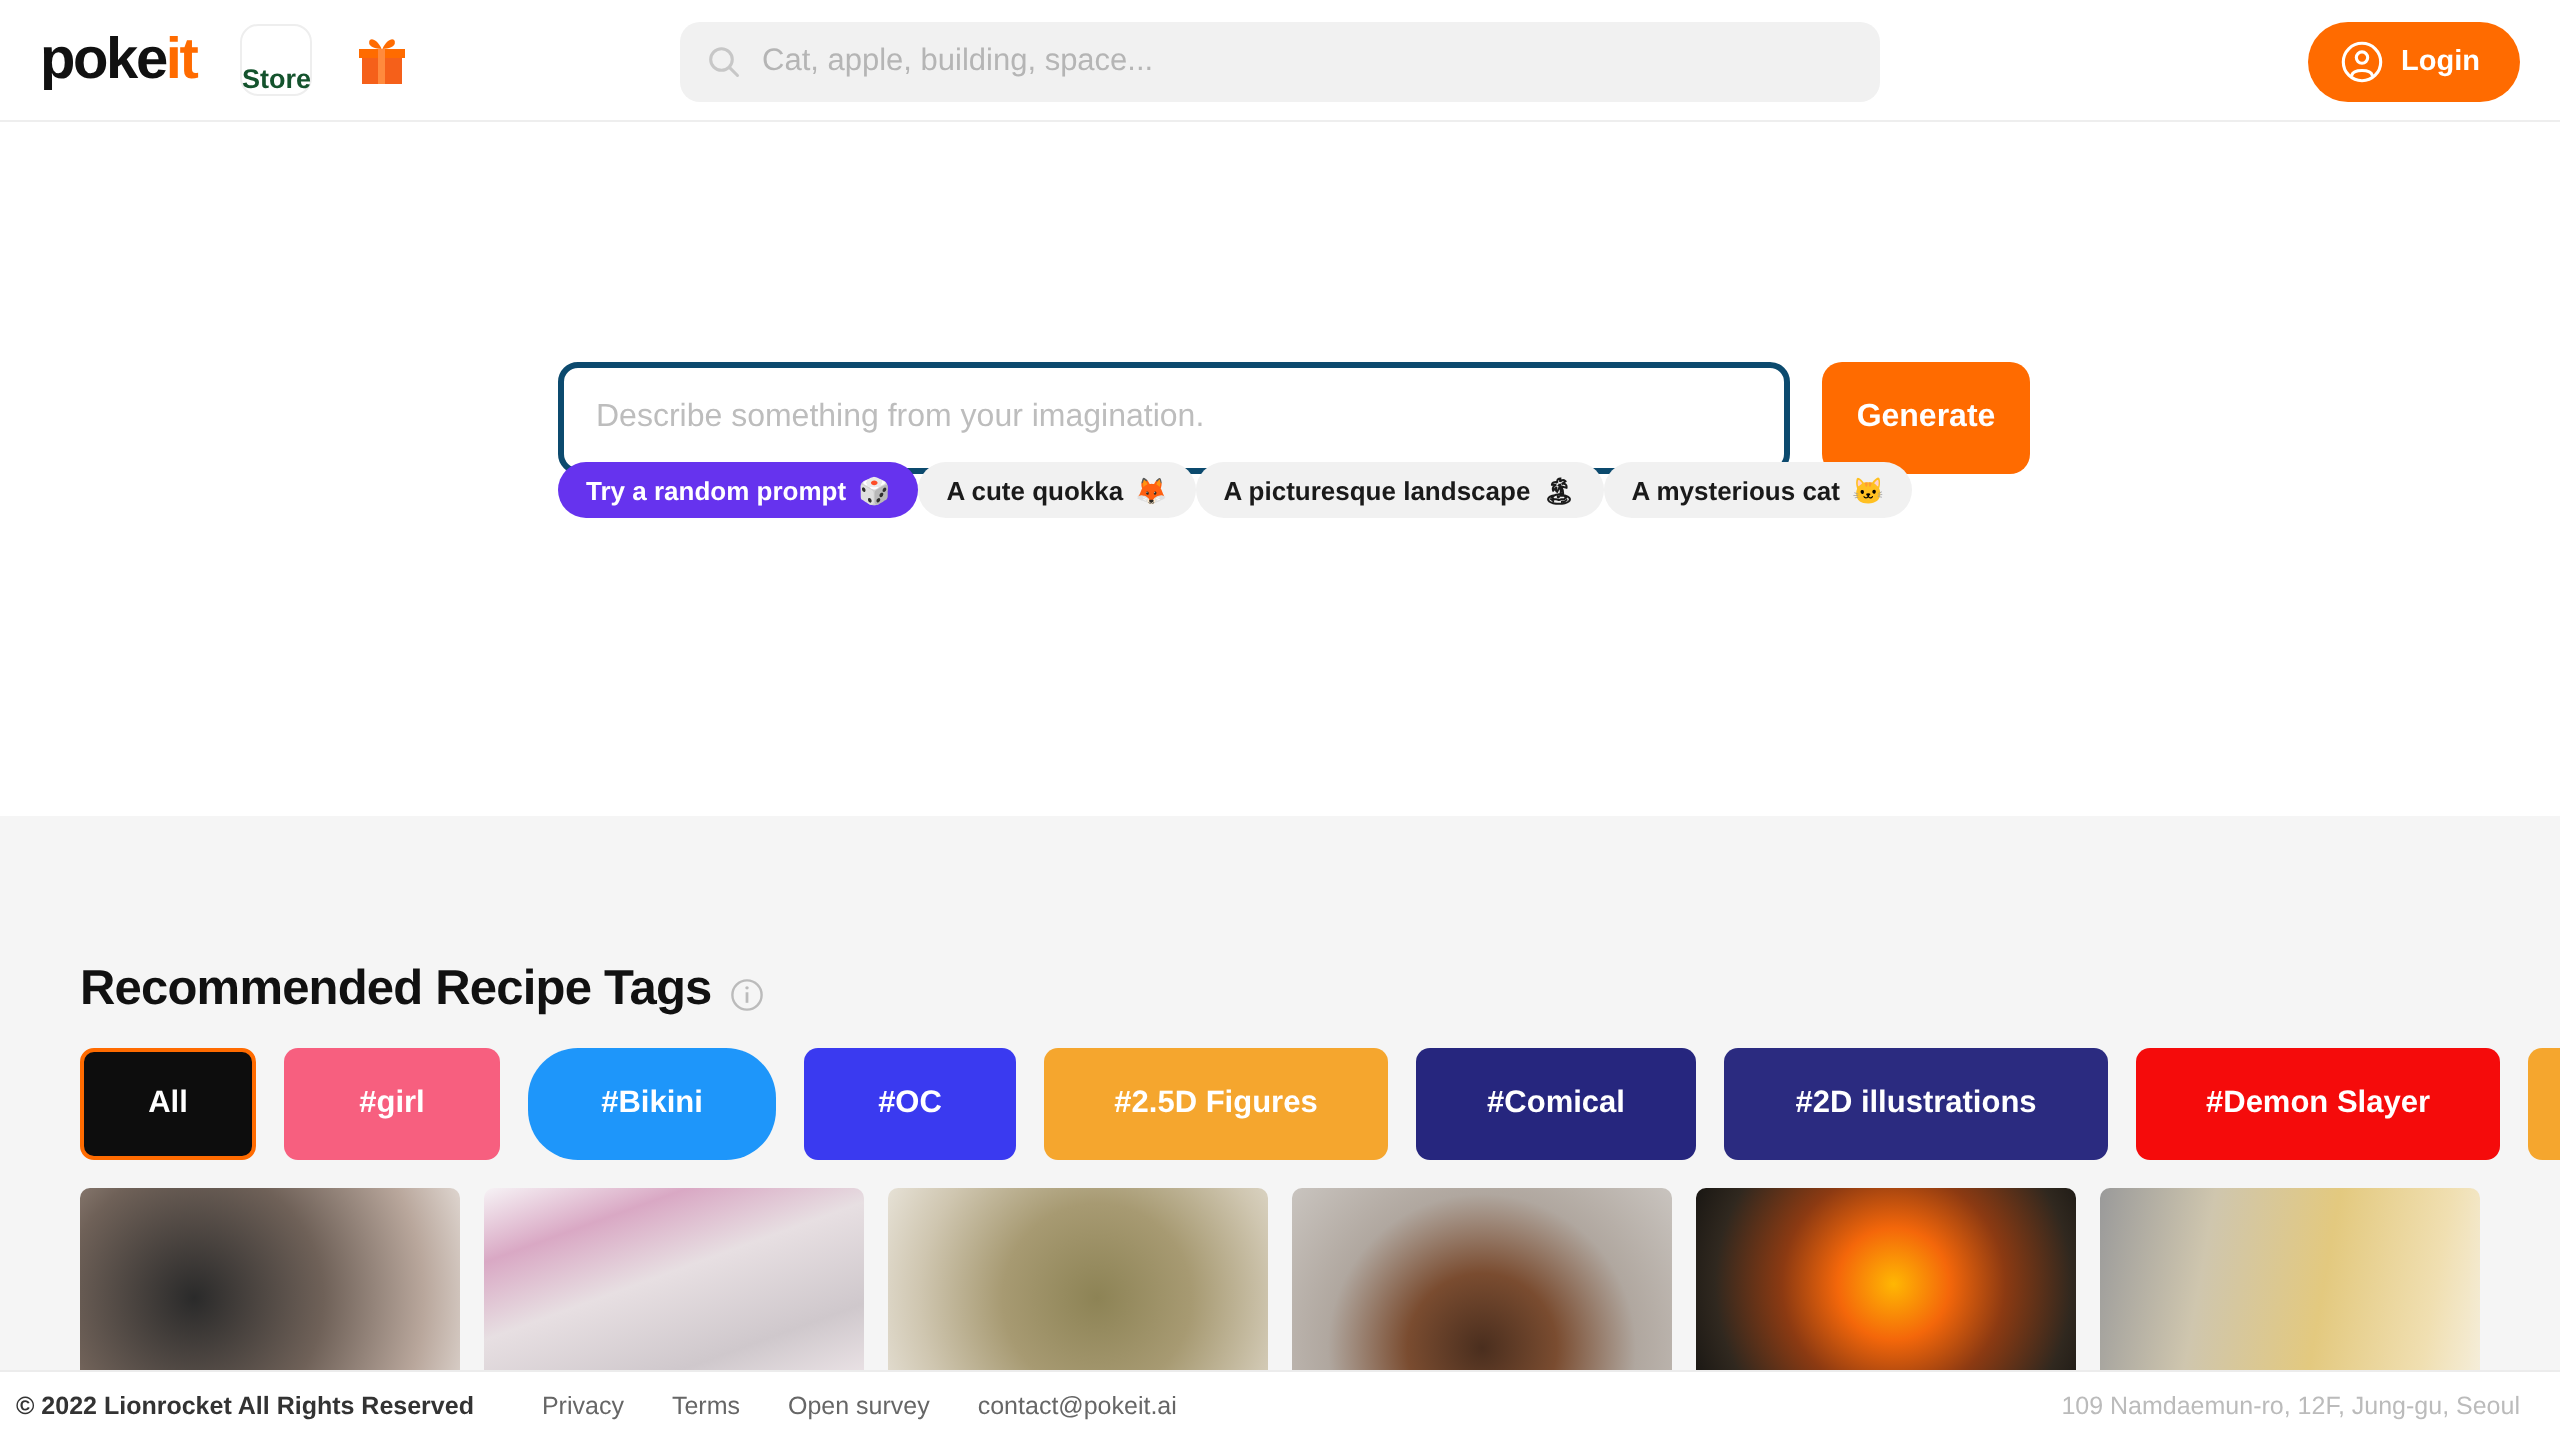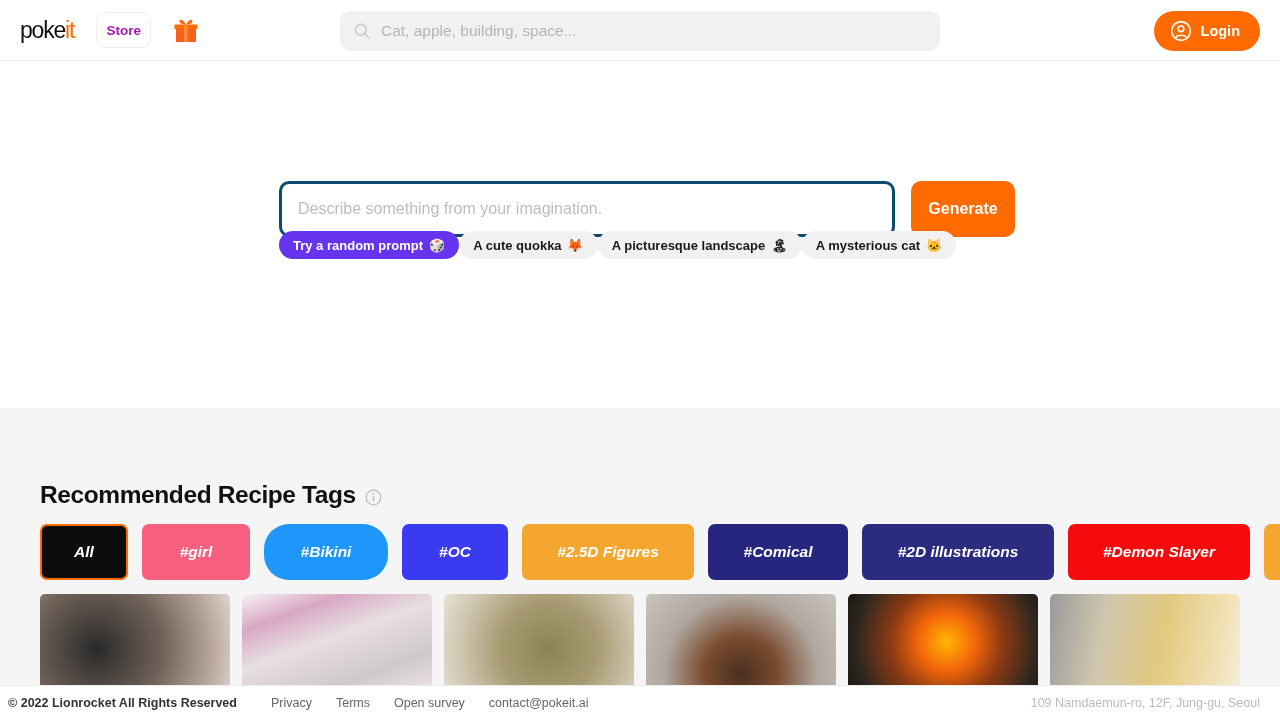--- a/index.html
+++ b/index.html
@@ -14,37 +14,37 @@
   
   .header {
     position: absolute; top: 0; left: 0;
     width: 1280px; height: 61px;
     background: #ffffff;
     border-bottom: 1px solid #eeeeee;
     display: flex; align-items: center;
   }
   .logo {
     margin-left: 20px;
-    font-size: 23px; font-weight: normal;
+    font-size: 29px; font-weight: bold;
     letter-spacing: -1.2px;
     line-height: 1;
     user-select: none;
   }
   .logo .poke { color: #111111; }
   .logo .it { color: #FF6B00; }
 
   .store-btn {
     margin-left: 22px;
-    width: 55px; height: 36px;
+    width: 36px; height: 36px;
     border: 1px solid #eeeeee;
     border-radius: 9px;
     background: #fff;
-    color: #a21caf;
+    color: #14532d;
     font-size: 13.5px; font-weight: bold;
-    display: flex; align-items: center; justify-content: center;
+    display: flex; align-items: flex-end; justify-content: center;
     cursor: pointer;
   }
   .gift-icon {
     margin-left: 22px;
     width: 26px; height: 28px;
     display: flex; align-items: center; justify-content: center;
     cursor: pointer;
   }
 
   .search-wrap {
@@ -163,21 +163,20 @@
   }
   .tag {
     flex: none;
     height: 56px;
     border-radius: 7px;
     color: #ffffff;
     font-size: 15.5px; font-weight: bold;
     display: flex; align-items: center; justify-content: center;
     cursor: pointer; white-space: nowrap;
     padding: 0 18px;
-    font-style: italic;
   }
   .tag.selected { border: 2px solid #FF6B00; }
 
   .thumbs {
     position: absolute; left: 40px; top: 186px;
     width: 1240px; height: 100px;
     display: flex; gap: 12px;
     overflow: hidden;
   }
   .thumb {

